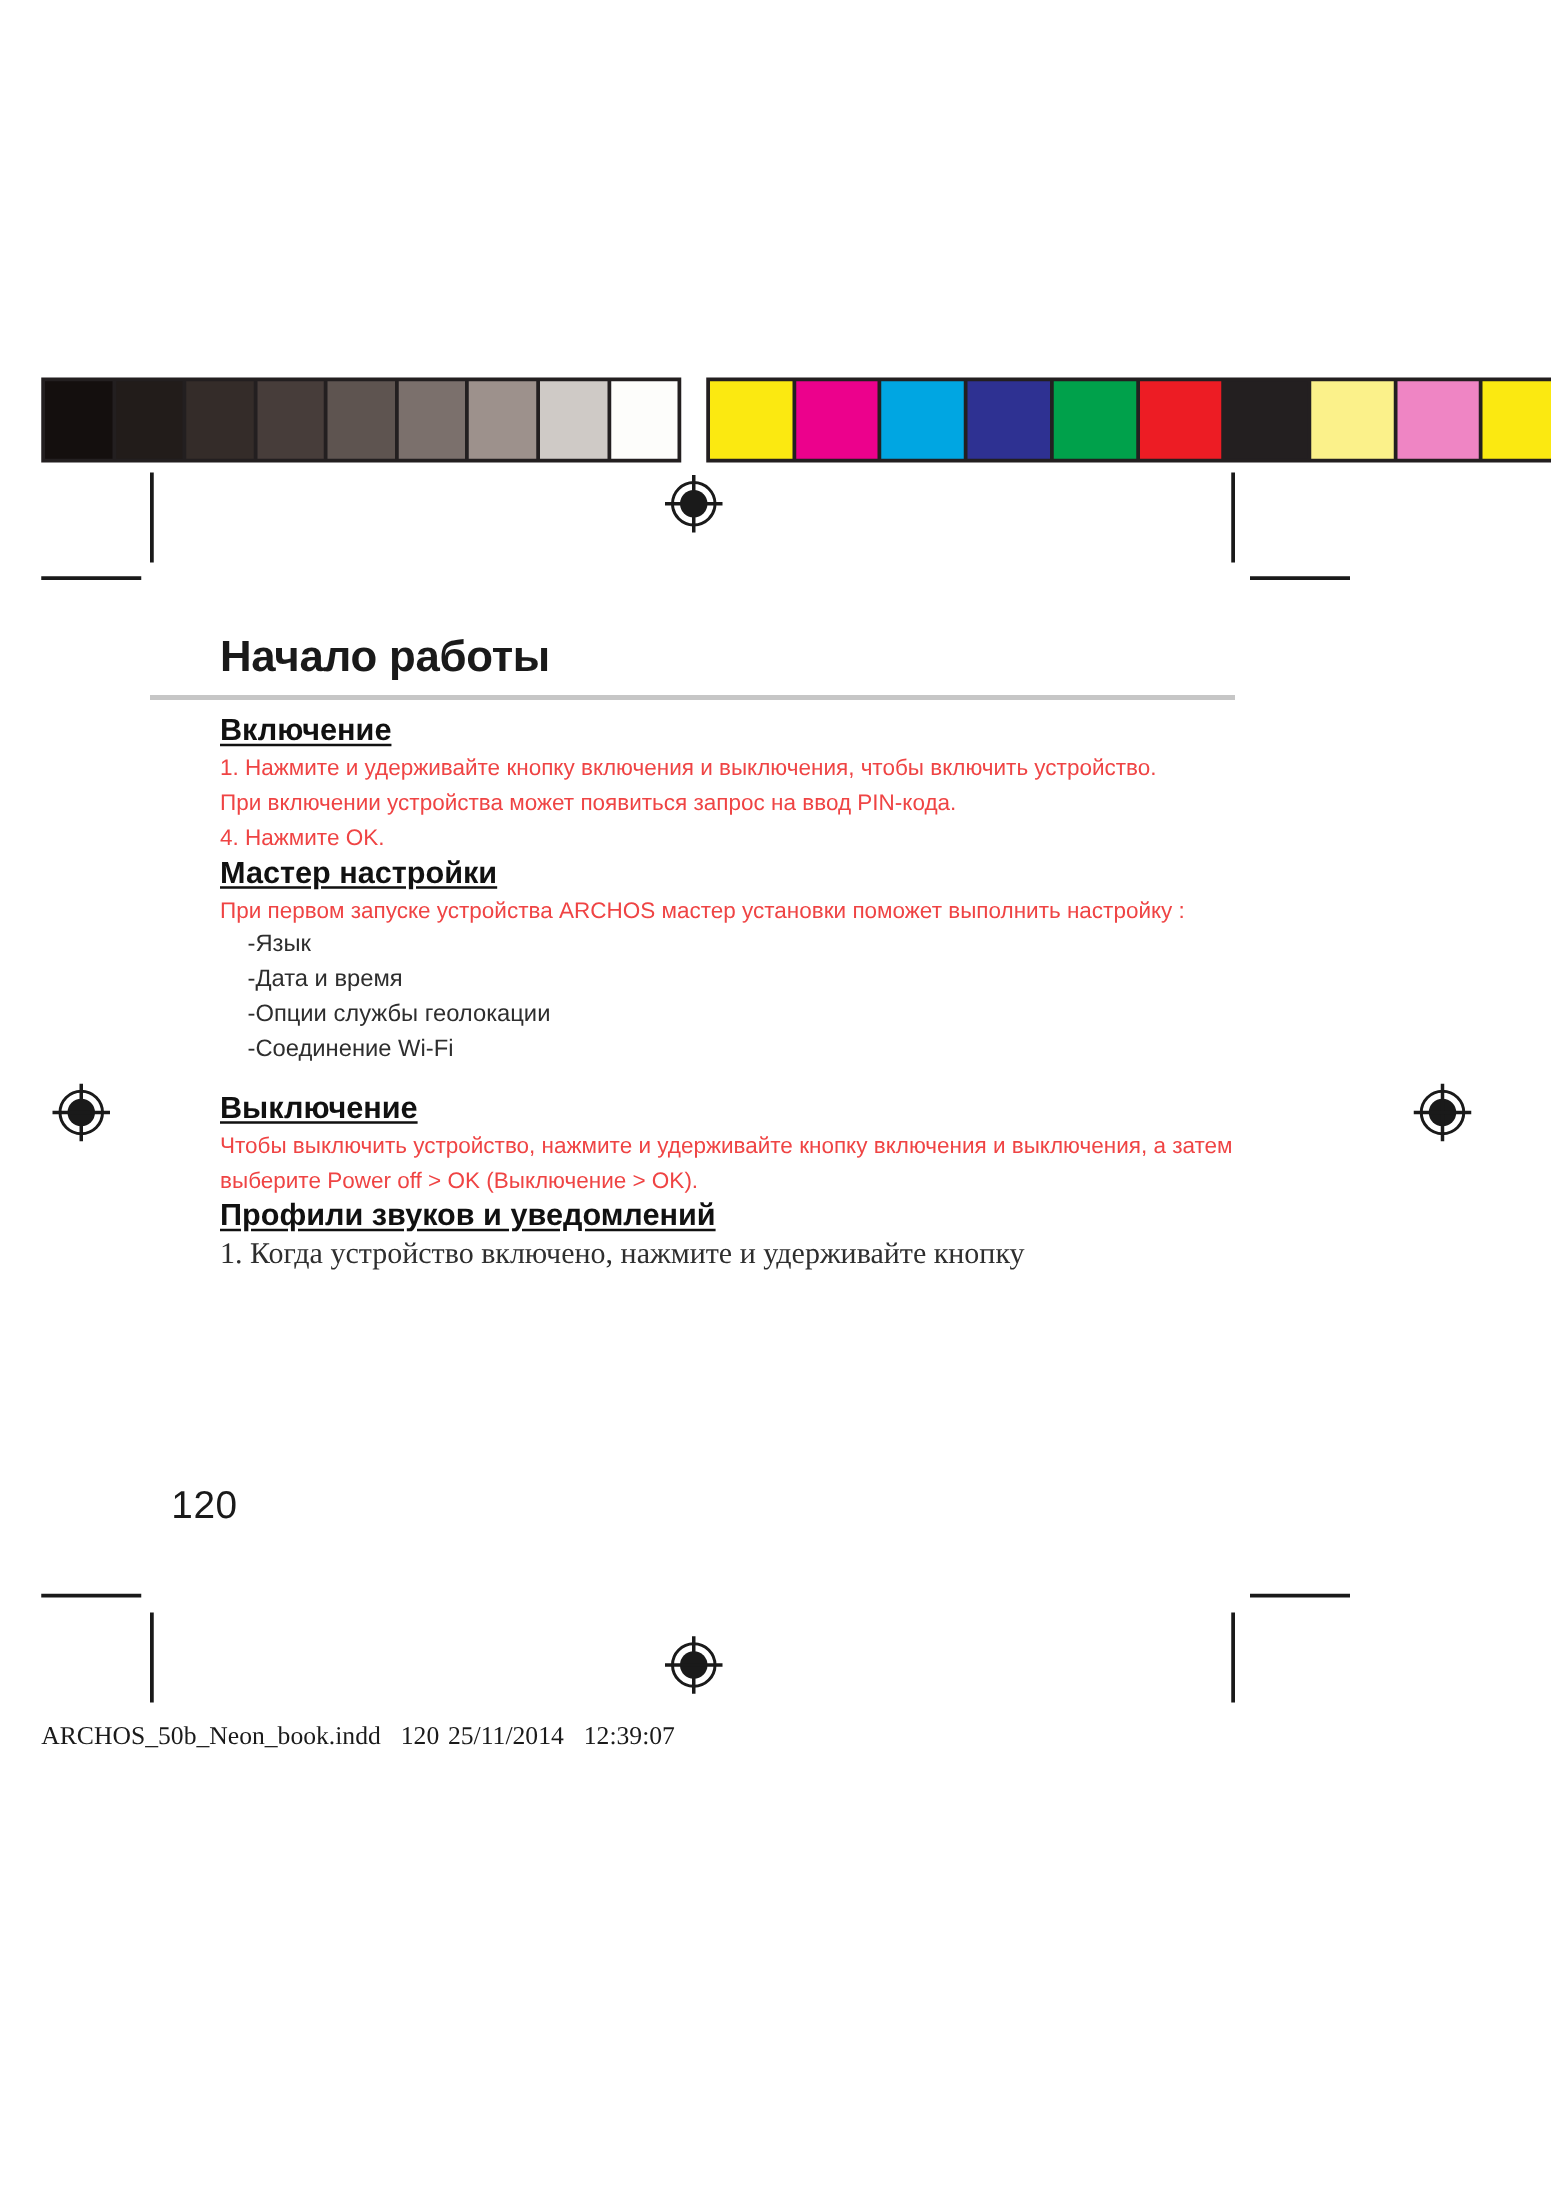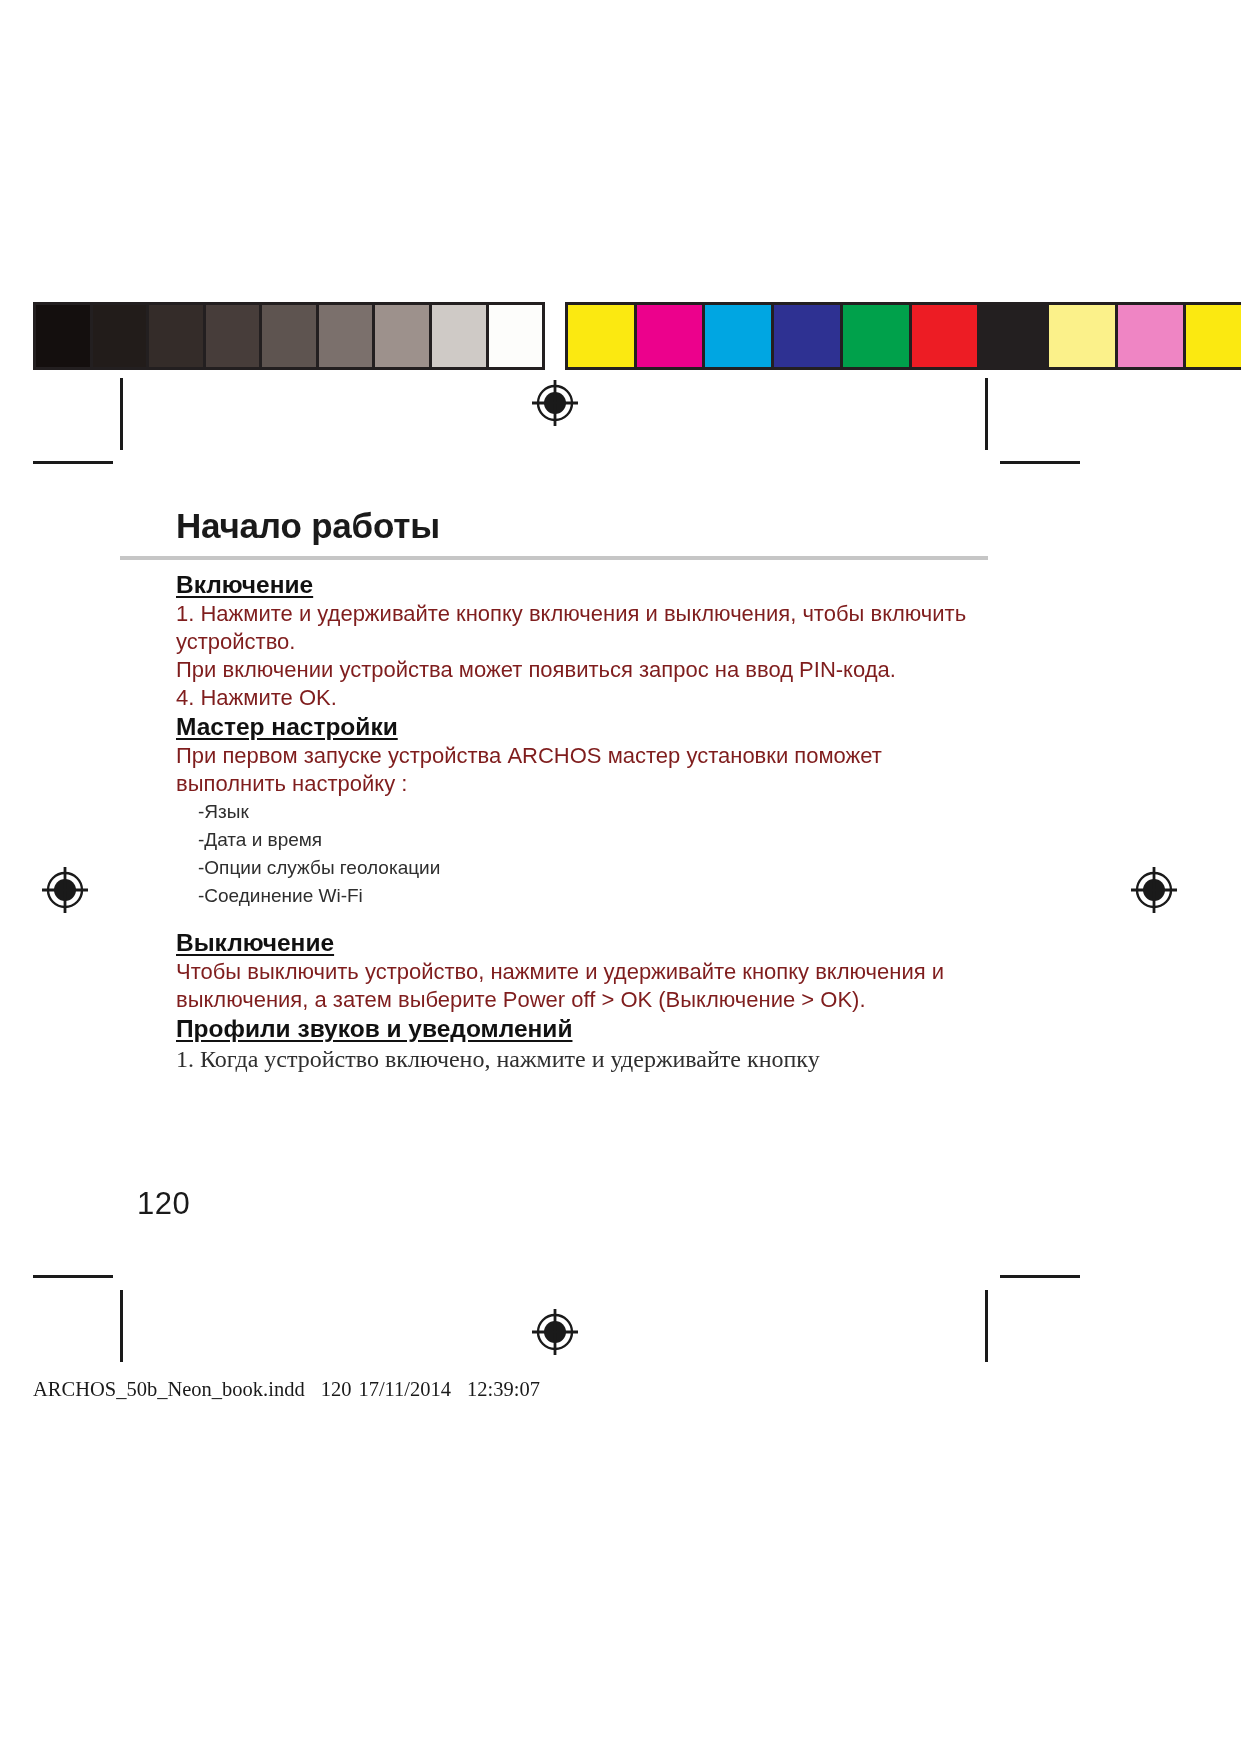--- a/index.html
+++ b/index.html
@@ -90,24 +90,24 @@
     font-weight: bold;
     color: #111111;
     text-decoration: underline;
     text-underline-offset: 3px;
     line-height: 30px;
     margin: 0;
     white-space: nowrap;
   }
 
   .para {
-    font-size: 22px;
+    font-size: 18px;
     line-height: 28px;
     margin: 0;
-    color: #7f1d1d;
+    color: #ef4444;
   }
 
   .bullets {
     margin: 0;
     padding: 0;
     list-style: none;
   }
   .bullets li {
     font-size: 19px;
     line-height: 28px;
@@ -248,16 +248,16 @@
     <p class="para">Чтобы выключить устройство, нажмите и удерживайте кнопку включения и выключения, а затем выберите Power off &gt; OK (Выключение &gt; OK).</p>
 
     <div class="sec-head">Профили звуков и уведомлений</div>
     <p class="serif-line">1. Когда устройство включено, нажмите и удерживайте кнопку</p>
 
   </div>
 
   <div class="page-number">120</div>
 
   <div class="footer-line">
-    <span>ARCHOS_50b_Neon_book.indd</span><span class="sp1"></span><span>120</span><span class="sp2"></span><span>17/11/2014</span><span class="sp3"></span><span>12:39:07</span>
+    <span>ARCHOS_50b_Neon_book.indd</span><span class="sp1"></span><span>120</span><span class="sp2"></span><span>25/11/2014</span><span class="sp3"></span><span>12:39:07</span>
   </div>
 
 </div>
 
 </body></html>

